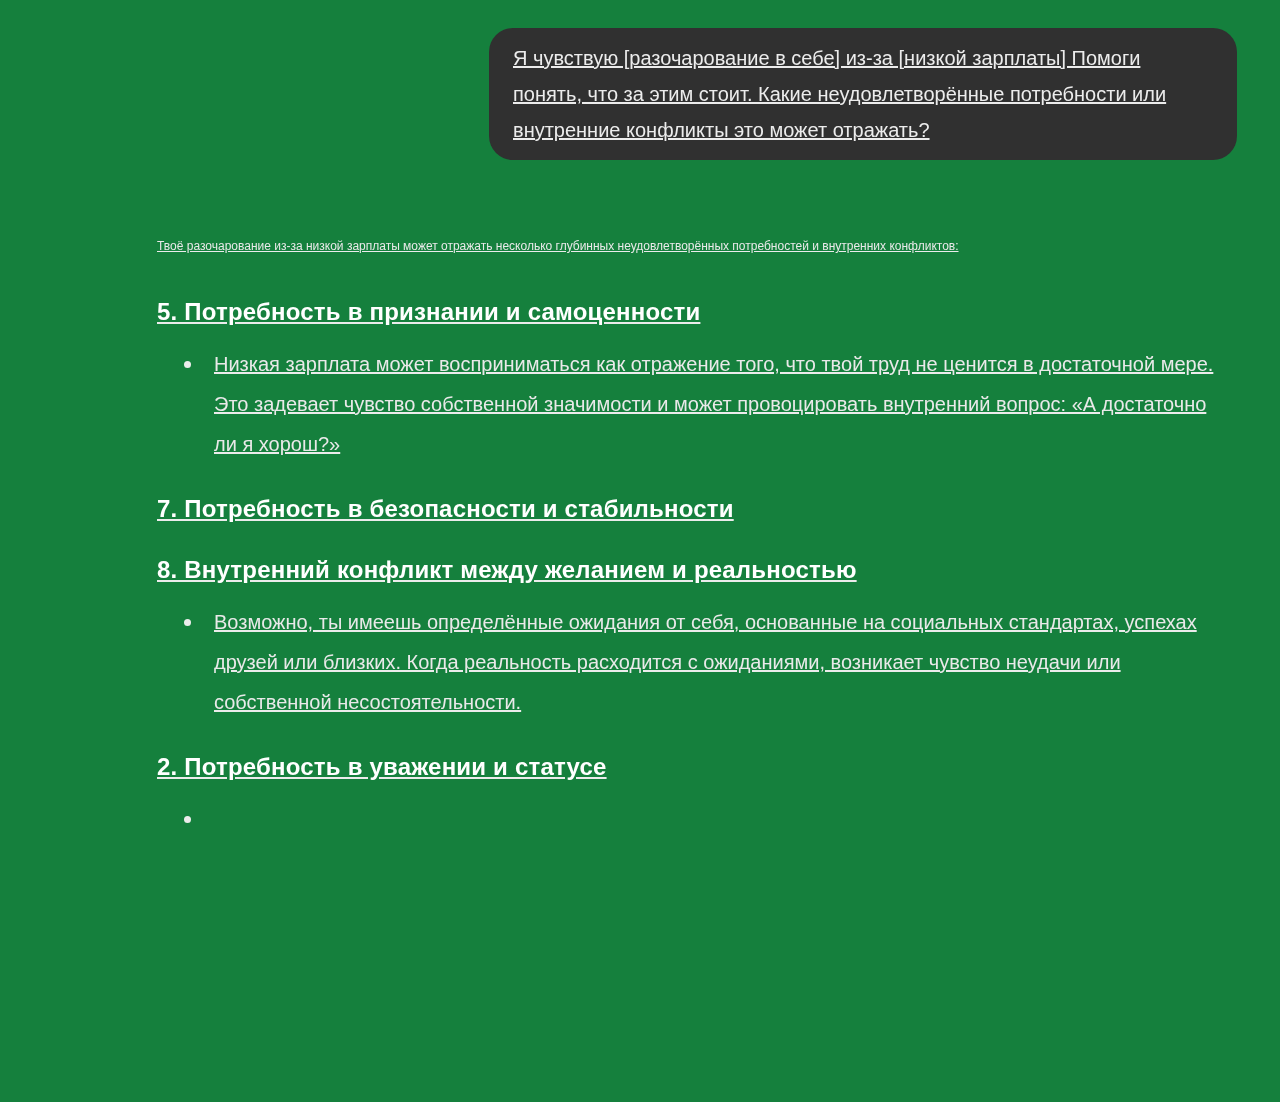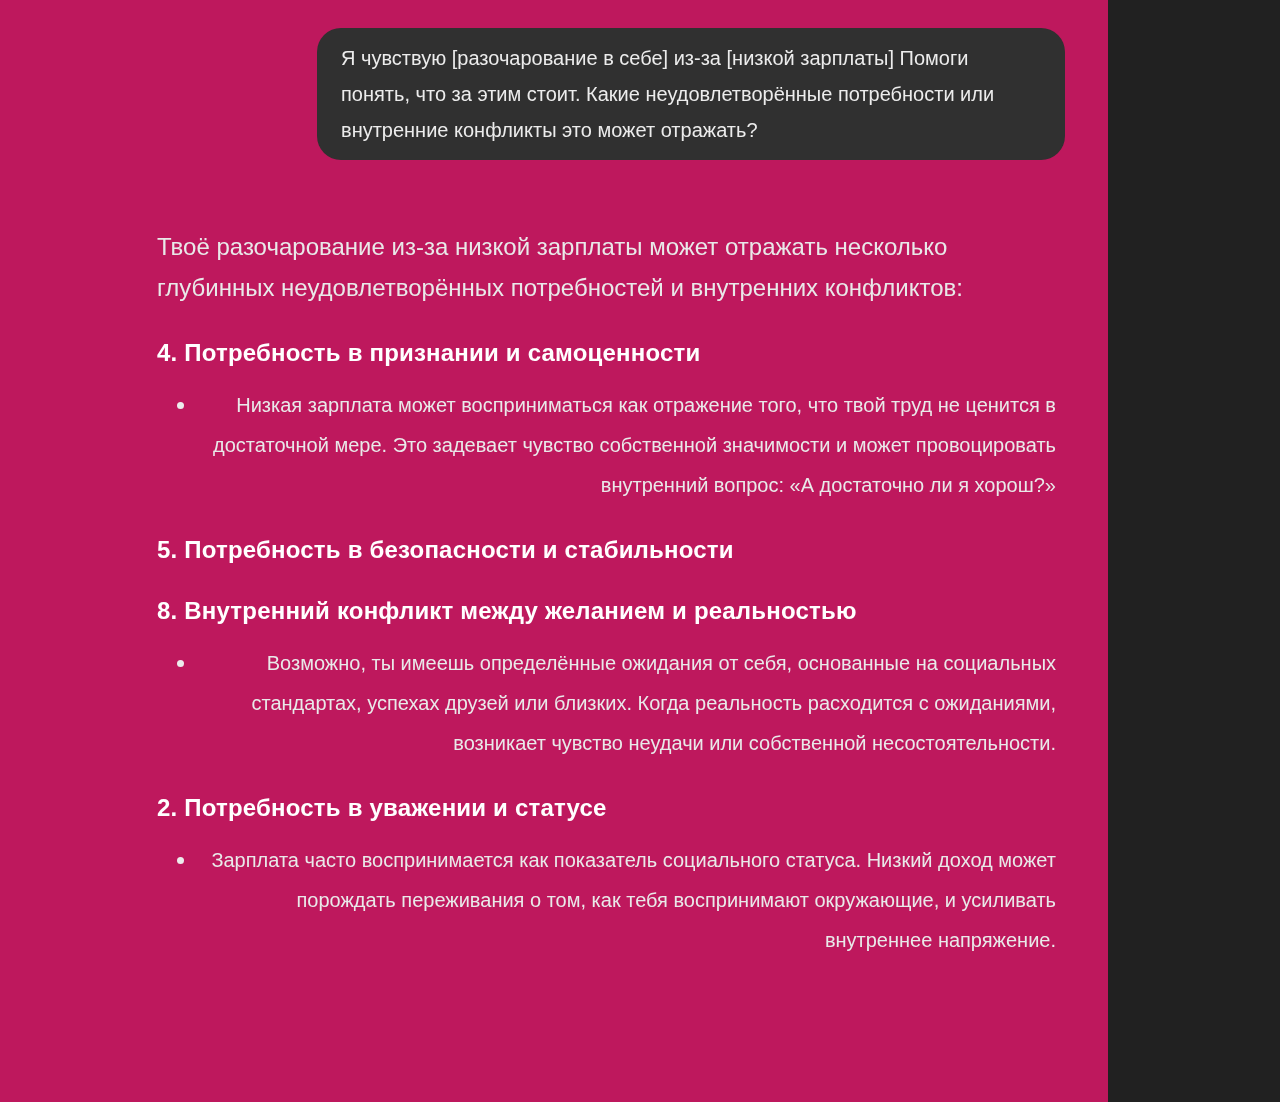--- a/index.html
+++ b/index.html
@@ -3,25 +3,26 @@
 <meta charset="utf-8">
 <style>
   * { margin: 0; padding: 0; box-sizing: border-box; }
   html, body {
     width: 1280px;
     background: #212121;
     font-family: "Liberation Sans", "DejaVu Sans", sans-serif;
   }
   .viewport {
     position: relative;
-    width: 1108px;
+    width: 1280px;
     height: 1102px;
-    background: #be185d;
+    background: #15803d;
     overflow: hidden;
     color: #ececec;
+    text-decoration: underline;
   }
   .user-row {
     display: flex;
     justify-content: flex-end;
     padding: 28px 43px 0 0;
   }
   .user-bubble {
     max-width: 748px;
     background: #303030;
     border-radius: 24px;
@@ -29,37 +30,36 @@
     font-size: 20px;
     line-height: 36px;
     color: #ececec;
     text-align: left;
   }
   .assistant {
     margin: 66px 50px 0 157px;
     max-width: 1075px;
   }
   .assistant .intro {
-    font-size: 24px;
+    font-size: 12px;
     line-height: 41px;
     color: #e9e9e9;
   }
   .assistant h3 {
     margin: 29px 0 16px 0;
     font-size: 24px;
     line-height: 32px;
     font-weight: 700;
     color: #ffffff;
     letter-spacing: 0.2px;
   }
   .assistant ul {
     list-style: none;
-    margin: 2px;
+    margin: 9px;
     padding: 0;
-    text-align: right;
   }
   .assistant li {
     position: relative;
     padding-left: 48px;
     font-size: 20px;
     line-height: 40px;
     color: #e9e9e9;
   }
   .assistant li .bullet-dot {
     position: absolute;
@@ -80,47 +80,46 @@
     <div class="user-bubble">
       <span>Я чувствую [разочарование в себе] из-за [низкой зарплаты] Помоги понять, что за этим стоит. Какие неудовлетворённые потребности или внутренние конфликты это может отражать?</span>
     </div>
   </div>
 
   <div class="assistant">
 
     <p class="intro">Твоё разочарование из-за низкой зарплаты может отражать несколько глубинных неудовлетворённых потребностей и внутренних конфликтов:</p>
 
     <section>
-      <h3>4. Потребность в признании и самоценности</h3>
+      <h3>5. Потребность в признании и самоценности</h3>
       <ul>
         <li>
           <span class="bullet-dot"></span>
           <span>Низкая зарплата может восприниматься как отражение того, что твой труд не ценится в достаточной мере. Это задевает чувство собственной значимости и может провоцировать внутренний вопрос: «А достаточно ли я хорош?»</span>
         </li>
       </ul>
     </section>
 
     <section>
-      <h3>5. Потребность в безопасности и стабильности</h3>
+      <h3>7. Потребность в безопасности и стабильности</h3>
     </section>
 
     <section>
       <h3>8. Внутренний конфликт между желанием и реальностью</h3>
       <ul>
         <li>
           <span class="bullet-dot"></span>
           <span>Возможно, ты имеешь определённые ожидания от себя, основанные на социальных стандартах, успехах друзей или близких. Когда реальность расходится с ожиданиями, возникает чувство неудачи или собственной несостоятельности.</span>
         </li>
       </ul>
     </section>
 
     <section>
       <h3>2. Потребность в уважении и статусе</h3>
       <ul>
         <li>
           <span class="bullet-dot"></span>
-          <span>Зарплата часто воспринимается как показатель социального статуса. Низкий доход может порождать переживания о том, как тебя воспринимают окружающие, и усиливать внутреннее напряжение.</span>
         </li>
       </ul>
     </section>
 
   </div>
 </div>
 
 </body></html>

